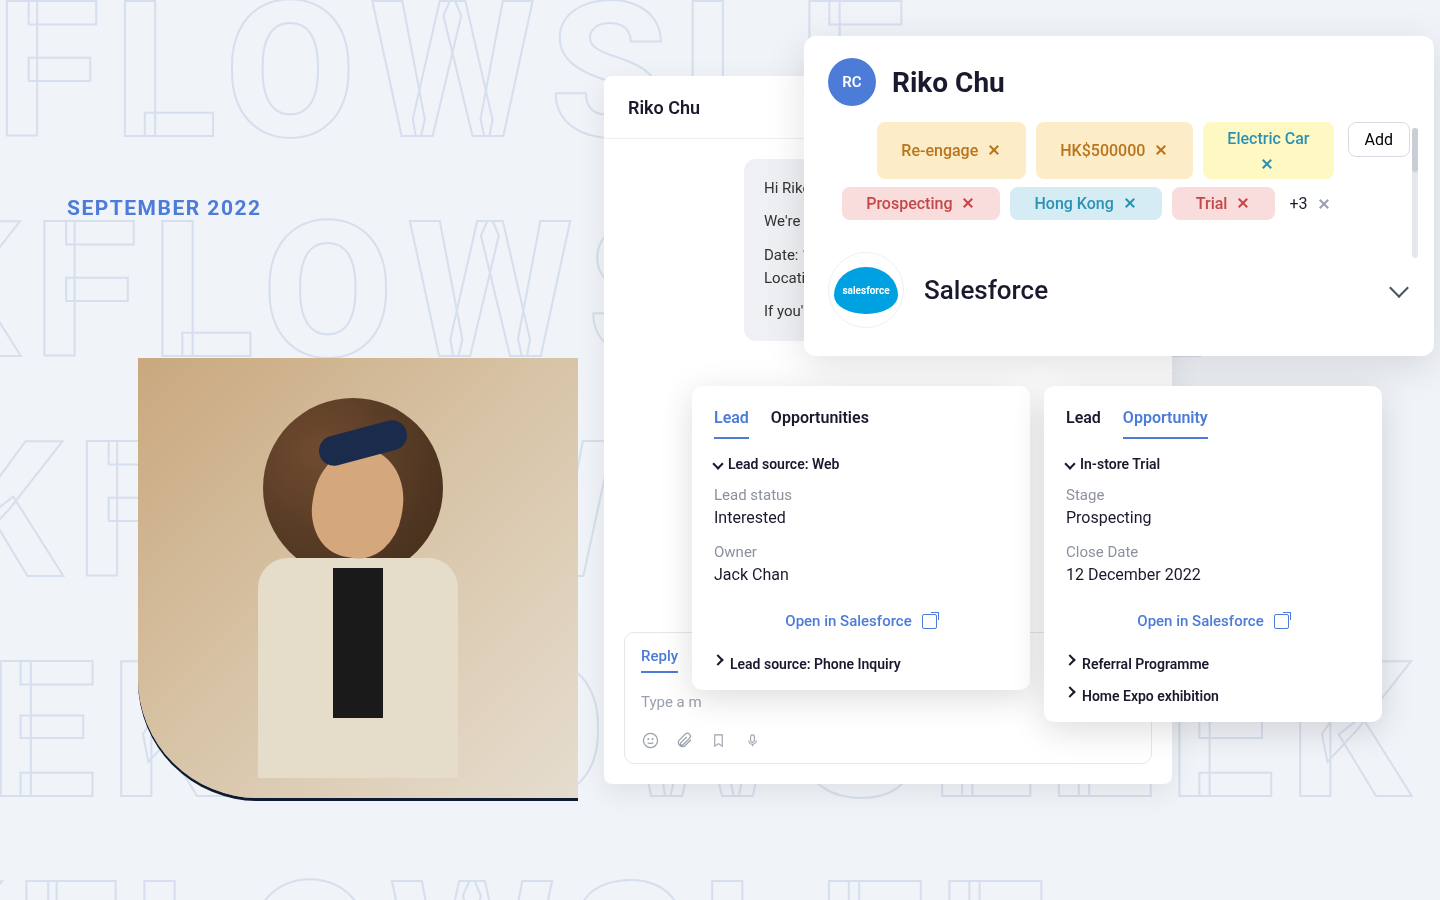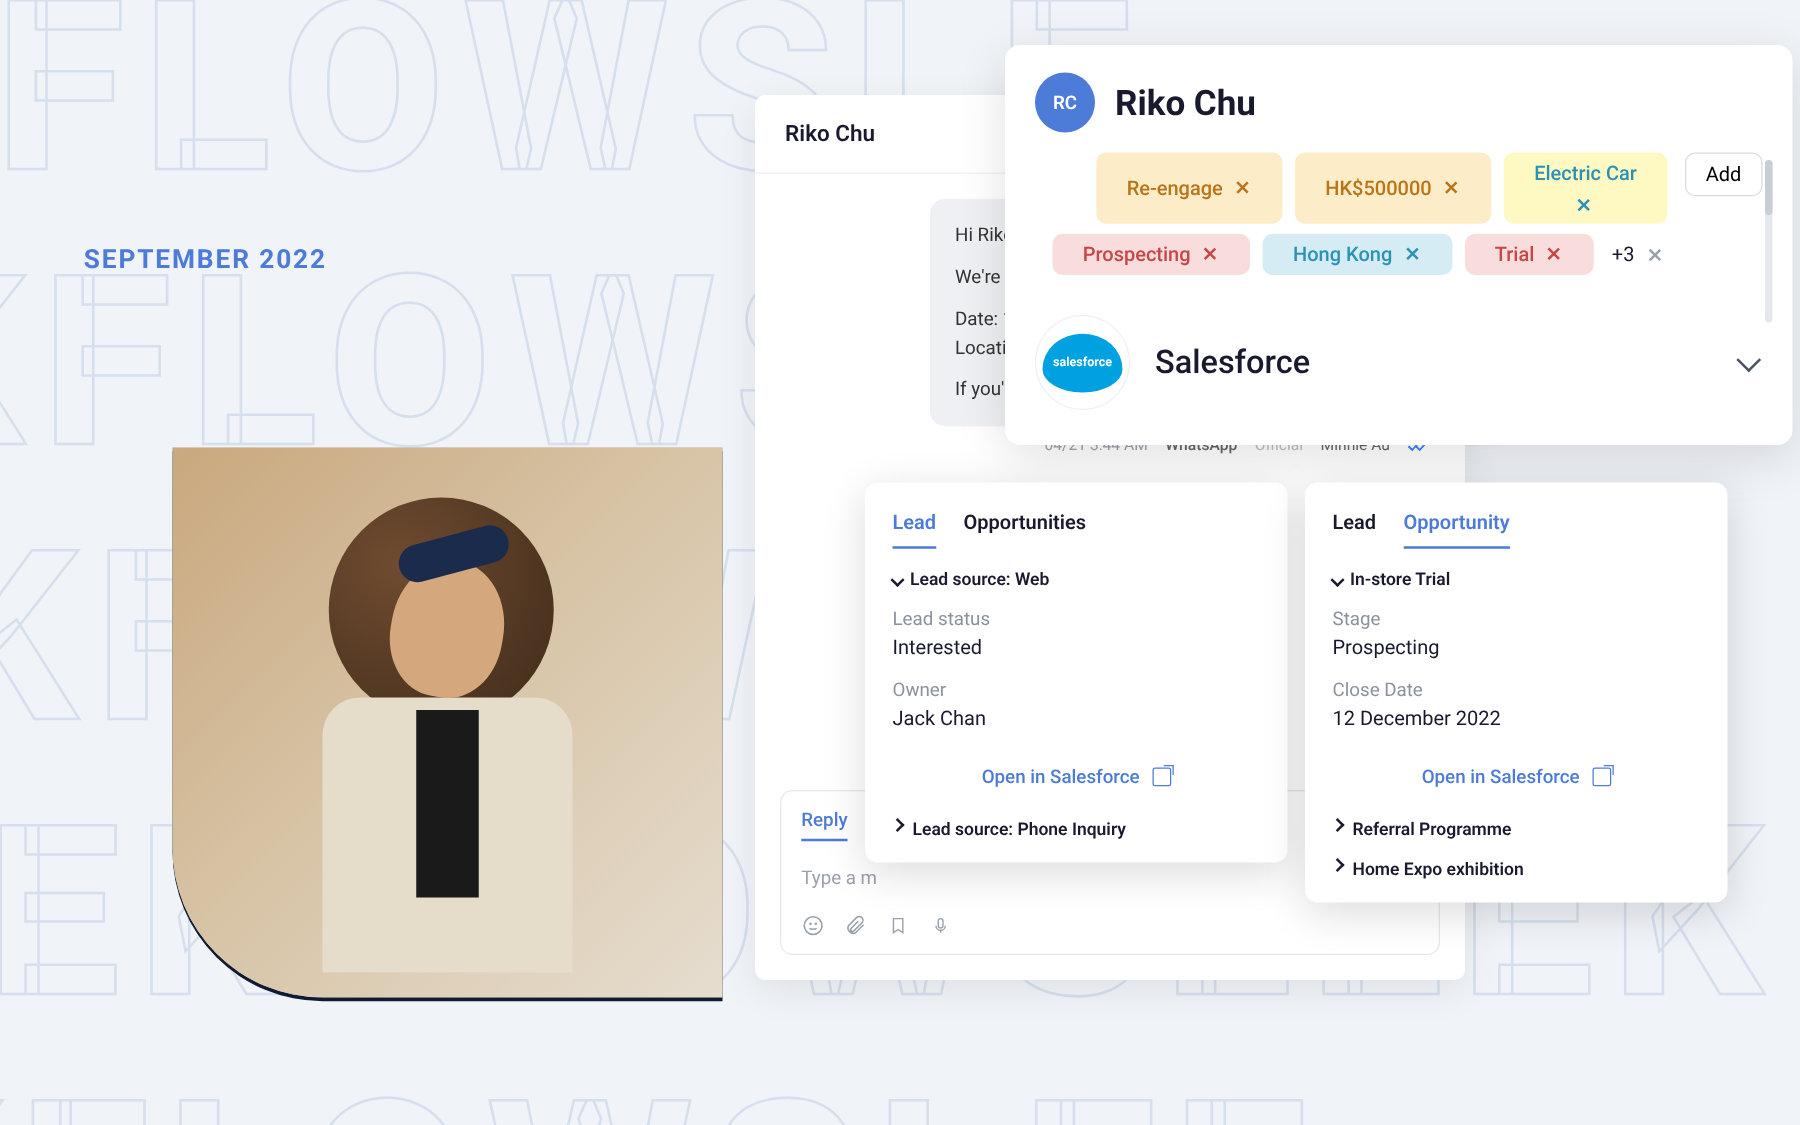--- a/index.html
+++ b/index.html
@@ -296,32 +296,20 @@
     </div>
   </div>
 
   <div class="msg-bubble">
     <p>Hi Riko</p>
     <p>We're now offering free test driv</p>
     <p><span>Date: 19</span><br><span>Location</span></p>
     <p>If you're interested and can make it, … you!</p>
   </div>
 
-  <div class="msg-meta">
-    <span>04/21 3:44 AM</span>
-    <span class="channel">WhatsApp</span>
-    <span class="official">Official</span>
-    <span class="agent">Minnie Au</span>
-    <span class="checks">
-      <svg width="18" height="12" viewBox="0 0 24 14" stroke="#3B82F6" stroke-width="2" fill="none">
-          <path d="M1 7l4 4L13 2"></path>
-          <path d="M9 7l4 4L21 2"></path>
-        </svg>
-    </span>
-  </div>
 
   <div class="reply-box">
     <div class="reply-tabs">
       <div class="reply-tab active">Reply</div>
     </div>
     <div class="reply-input">Type a m</div>
     <div class="reply-toolbar">
       <span>
           <svg viewBox="0 0 24 24" width="17" height="17" fill="none" stroke="#9AA1AC" stroke-width="1.8">
             <circle cx="12" cy="12" r="10"></circle>

